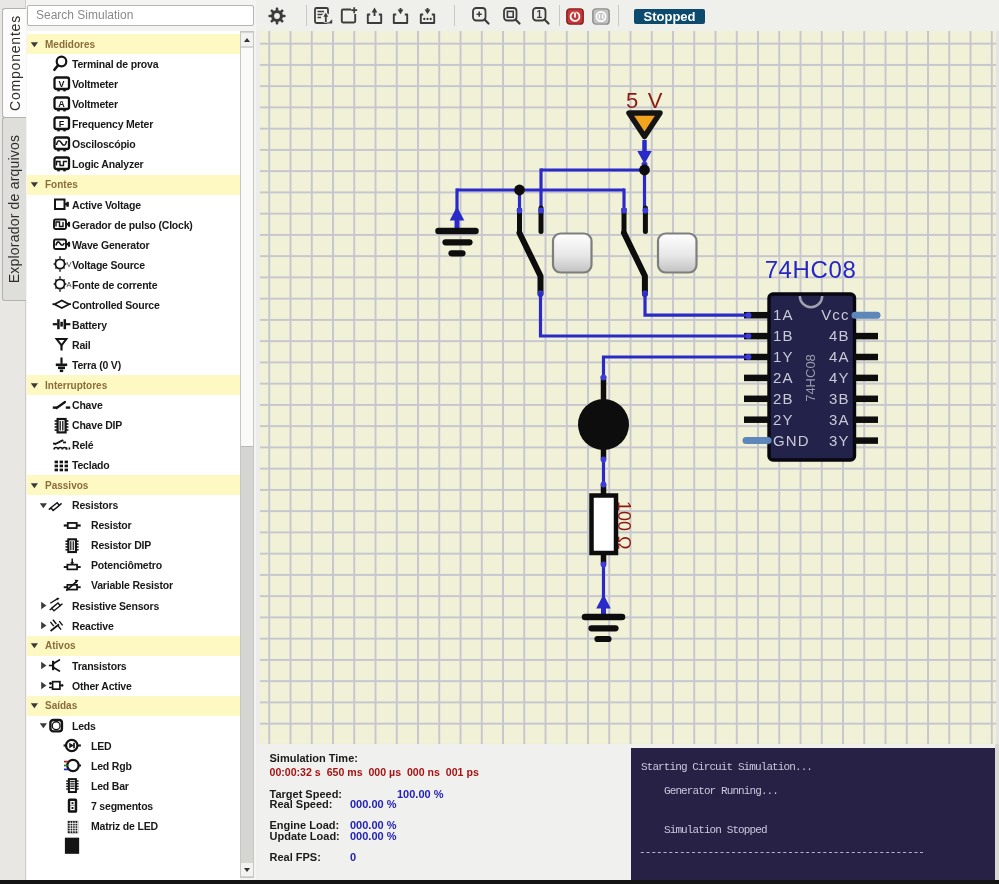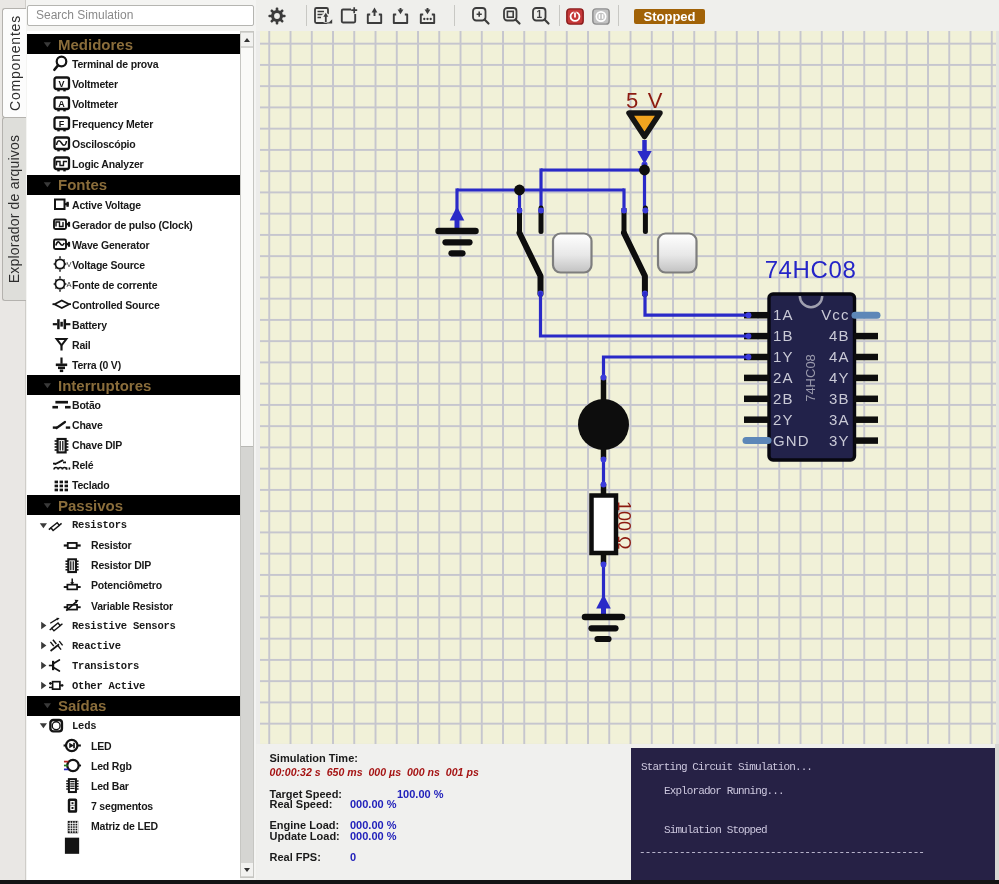--- a/index.html
+++ b/index.html
@@ -11,29 +11,29 @@
 .vtab span{transform:rotate(-90deg);white-space:nowrap;font-size:14px;color:#2d2d2d;}
 #tab1 span{letter-spacing:0.8px;}
 #tab2 span{letter-spacing:0.2px;}
 #tab1{top:8px;height:108px;background:#fcfcfc;}
 #tab2{top:117px;height:182px;background:#dededa;}
 #panel{position:absolute;left:26px;top:0;width:230px;height:880px;background:#f4f4f2;}
 #search{position:absolute;left:1px;top:5px;width:227px;height:21px;background:#fff;box-sizing:border-box;
  border:1px solid #b5b5b1;border-radius:2px;font-size:12px;color:#8a8a8a;padding-left:8px;line-height:19px;}
 #tree{position:absolute;left:1px;top:31px;width:213px;height:847px;background:#fff;overflow:hidden;padding-top:3.2px;}
 .r{display:flex;align-items:center;height:20.06px;font-weight:700;font-size:10.5px;letter-spacing:-0.2px;color:#181818;white-space:nowrap;}
-.r.h{background:#000000;color:#8a6d3b;font-size:15px;letter-spacing:0;padding-left:13px;}
+.r.h{background:#fef9c3;color:#8a6d3b;font-size:10px;letter-spacing:0;}
 .tri{width:9px;height:9px;flex:none;}
 .h .tri{margin-left:3px;}
 .h b{margin-left:6px;}
 .it svg.ic{width:20px;height:19px;flex:none;margin-left:25px;}
 .it b{}
 .sc .tri{margin-left:12px;}
 .sc svg.ic{width:17px;height:19px;flex:none;margin-left:0px;}
-.sc b{margin-left:7px;font-family:Liberation Mono, monospace;}
+.sc b{margin-left:7px;}
 .si svg.ic{width:19px;height:19px;flex:none;margin-left:36px;}
 .si b{margin-left:9px;}
 #sbar{position:absolute;left:214px;top:31px;width:14px;height:847px;background:#d5d5d2;border:1px solid #c6c6c2;box-sizing:border-box;}
 .sbtn{position:absolute;left:0;width:12px;height:13px;background:#f2f2f0;display:flex;align-items:center;justify-content:center;}
 #sthumb{position:absolute;left:0px;top:16px;width:12px;height:398px;background:#fafaf8;border-bottom:1px solid #b8b8b4;}
 #toolbar{position:absolute;left:257px;top:0;width:742px;height:31px;background:#efefec;border-bottom:1px solid #d6d6d2;}
 .tsep{position:absolute;top:5px;width:1px;height:21px;background:#c8c8c4;}
 #splitter{position:absolute;left:256px;top:31px;width:4px;height:713px;background:#ececea;}
 #canvas{position:absolute;left:260px;top:31px;width:736px;height:713px;background-color:#f1f1d8;
  background-image:linear-gradient(to right,#c6c6ce 2px,transparent 2px),linear-gradient(to bottom,#c6c6ce 2px,transparent 2px);
@@ -219,28 +219,20 @@
         <b>Terra (0 V)</b>
       </div>
 <div class="r h">
         <svg class="tri" viewBox="0 0 9 9">
           <path d="M0.8 2.2 L8 2.2 L4.4 7.2 Z" fill="#3a3a3a"></path>
         </svg>
         <b>Interruptores</b>
       </div>
 <div class="r it">
         <svg class="ic" viewBox="0 0 20 19">
-          <line x1="0.4" y1="11.2" x2="6" y2="11.2" stroke="#141414" stroke-width="2.6" stroke-linecap="butt"></line>
-          <line x1="13" y1="11.2" x2="18.6" y2="11.2" stroke="#141414" stroke-width="2.6" stroke-linecap="butt"></line>
-          <line x1="3.4" y1="6.2" x2="16" y2="6.2" stroke="#141414" stroke-width="2.7" stroke-linecap="butt"></line>
-        </svg>
-        <b>Botão</b>
-      </div>
-<div class="r it">
-        <svg class="ic" viewBox="0 0 20 19">
           <line x1="0.8" y1="11.6" x2="5" y2="11.6" stroke="#141414" stroke-width="2.4" stroke-linecap="butt"></line>
           <line x1="4.6" y1="12" x2="13" y2="6" stroke="#141414" stroke-width="2.2" stroke-linecap="round"></line>
           <line x1="13.8" y1="11.6" x2="18.2" y2="11.6" stroke="#141414" stroke-width="2.4" stroke-linecap="butt"></line>
         </svg>
         <b>Chave</b>
       </div>
 <div class="r it">
         <svg class="ic" viewBox="0 0 20 19">
           <rect x="5.6" y="3" width="8" height="13.4" rx="0" fill="none" stroke="#141414" stroke-width="2.2"></rect>
           <line x1="2.6" y1="5" x2="5.6" y2="5" stroke="#141414" stroke-width="1.6" stroke-linecap="butt"></line>
@@ -360,20 +352,26 @@
           <path d="M2.2 0.8 L7.4 4.5 L2.2 8.2 Z" fill="#3a3a3a"></path>
         </svg>
         <svg class="ic" viewBox="0 0 20 19">
           <line x1="3" y1="16" x2="13" y2="8" stroke="#141414" stroke-width="2" stroke-linecap="butt"></line>
           <line x1="6.8" y1="10.2" x2="2.8" y2="5.2" stroke="#141414" stroke-width="1.7" stroke-linecap="butt"></line>
           <line x1="9.8" y1="7.8" x2="5.8" y2="2.8" stroke="#141414" stroke-width="1.7" stroke-linecap="butt"></line>
           <line x1="11.4" y1="9.4" x2="15.4" y2="14.4" stroke="#141414" stroke-width="1.7" stroke-linecap="butt"></line>
           <line x1="13.2" y1="4.4" x2="17.2" y2="9.4" stroke="#141414" stroke-width="1.7" stroke-linecap="butt"></line>
         </svg>
         <b>Reactive</b>
+      </div>
+<div class="r h">
+        <svg class="tri" viewBox="0 0 9 9">
+          <path d="M0.8 2.2 L8 2.2 L4.4 7.2 Z" fill="#3a3a3a"></path>
+        </svg>
+        <b>Ativos</b>
       </div>
 <div class="r sc">
         <svg class="tri" viewBox="0 0 9 9">
           <path d="M2.2 0.8 L7.4 4.5 L2.2 8.2 Z" fill="#3a3a3a"></path>
         </svg>
         <svg class="ic" viewBox="0 0 20 19">
           <line x1="6" y1="4" x2="6" y2="15" stroke="#141414" stroke-width="2.6" stroke-linecap="butt"></line>
           <line x1="1" y1="9.5" x2="6" y2="9.5" stroke="#141414" stroke-width="1.9" stroke-linecap="butt"></line>
           <line x1="6" y1="7.4" x2="13.4" y2="3" stroke="#141414" stroke-width="2" stroke-linecap="round"></line>
           <line x1="6" y1="11.6" x2="13.4" y2="16" stroke="#141414" stroke-width="2" stroke-linecap="round"></line>
@@ -560,21 +558,21 @@
       <line x1="8.5" y1="3" x2="8.5" y2="8" stroke="#c63838" stroke-width="2.6"></line>
       <line x1="8.5" y1="4.2" x2="8.5" y2="9" stroke="#fff" stroke-width="1.7"></line>
     </svg>
  <svg style="position:absolute;left:335px;top:8px;" width="18" height="17" viewBox="0 0 17 16">
       <rect x="0.8" y="0.8" width="15.4" height="14.4" rx="3" fill="#c2c2c2" stroke="#8f8f8f" stroke-width="1.4"></rect>
       <circle cx="8.5" cy="8" r="4.4" stroke="#fff" stroke-width="1.6" fill="none"></circle>
       <line x1="7" y1="5.8" x2="7" y2="10.2" stroke="#fff" stroke-width="1.5"></line>
       <line x1="10" y1="5.8" x2="10" y2="10.2" stroke="#fff" stroke-width="1.5"></line>
     </svg>
  <div class="tsep" style="left:361px;"></div>
- <div style="position:absolute;left:377px;top:8.5px;width:71px;height:15.5px;background:#a16207;border-radius:2px;color:#fff;font-weight:700;font-size:13px;text-align:center;line-height:15.5px;">Stopped</div>
+ <div style="position:absolute;left:377px;top:8.5px;width:71px;height:15.5px;background:#0c4a6e;border-radius:2px;color:#fff;font-weight:700;font-size:13px;text-align:center;line-height:15.5px;">Stopped</div>
 </div>
 <div id="splitter"></div>
 <div id="canvas"></div>
 <div id="rightedge"></div>
 <div id="conedge"></div>
 <svg id="circuit" viewBox="257 31 742 713">
 <defs>
       <linearGradient id="btn" x1="0" y1="0" x2="0" y2="1">
         <stop offset="0" stop-color="#ffffff"></stop>
         <stop offset="0.55" stop-color="#e8e8e8"></stop>
@@ -671,31 +669,31 @@
 <text x="773" y="403.8" font-size="15" letter-spacing="1.1" fill="#c9c9d6" font-family="Liberation Sans">2B</text>
 <text x="849.5" y="403.8" font-size="15" letter-spacing="1.1" fill="#c9c9d6" text-anchor="end" font-family="Liberation Sans">3B</text>
 <text x="773" y="424.7" font-size="15" letter-spacing="1.1" fill="#c9c9d6" font-family="Liberation Sans">2Y</text>
 <text x="849.5" y="424.7" font-size="15" letter-spacing="1.1" fill="#c9c9d6" text-anchor="end" font-family="Liberation Sans">3A</text>
 <text x="773" y="445.6" font-size="15" letter-spacing="1.1" fill="#c9c9d6" font-family="Liberation Sans">GND</text>
 <text x="849.5" y="445.6" font-size="15" letter-spacing="1.1" fill="#c9c9d6" text-anchor="end" font-family="Liberation Sans">3Y</text>
 <text x="0" y="0" font-size="13" fill="#9a9aac" text-anchor="middle" font-family="Liberation Sans" transform="translate(815 378) rotate(-90)">74HC08</text>
 </svg>
 <div id="stats">
  <div class="lbl" style="top:7.5px;">Simulation Time:</div>
- <div class="red" style="top:21.8px;font-style:italic;">00:00:32 s&nbsp; 650 ms&nbsp; 000 µs&nbsp; 000 ns&nbsp; 001 ps</div>
+ <div class="red" style="top:21.8px;">00:00:32 s&nbsp; 650 ms&nbsp; 000 µs&nbsp; 000 ns&nbsp; 001 ps</div>
  <div class="lbl" style="top:43.5px;">Target Speed:</div>
     <div class="blu" style="top:43.5px;margin-left:47px;">100.00 %</div>
  <div class="lbl" style="top:54.2px;">Real Speed:</div>
     <div class="blu" style="top:54.2px;">000.00 %</div>
  <div class="lbl" style="top:75.2px;">Engine Load:</div>
     <div class="blu" style="top:75.2px;">000.00 %</div>
  <div class="lbl" style="top:86px;">Update Load:</div>
     <div class="blu" style="top:86px;">000.00 %</div>
  <div class="lbl" style="top:107px;">Real FPS:</div>
     <div class="blu" style="top:107px;">0</div>
 </div>
 <div id="console">
  <div style="left:10px;top:13px;">Starting Circuit Simulation...</div>
- <div style="left:33px;top:37px;">Explorador Running...</div>
+ <div style="left:33px;top:37px;">Generator Running...</div>
  <div style="left:33px;top:76px;">Simulation Stopped</div>
  <div style="left:8px;top:98px;">--------------------------------------------------</div>
 </div>
 <div id="botline"></div>
 
 </body></html>

